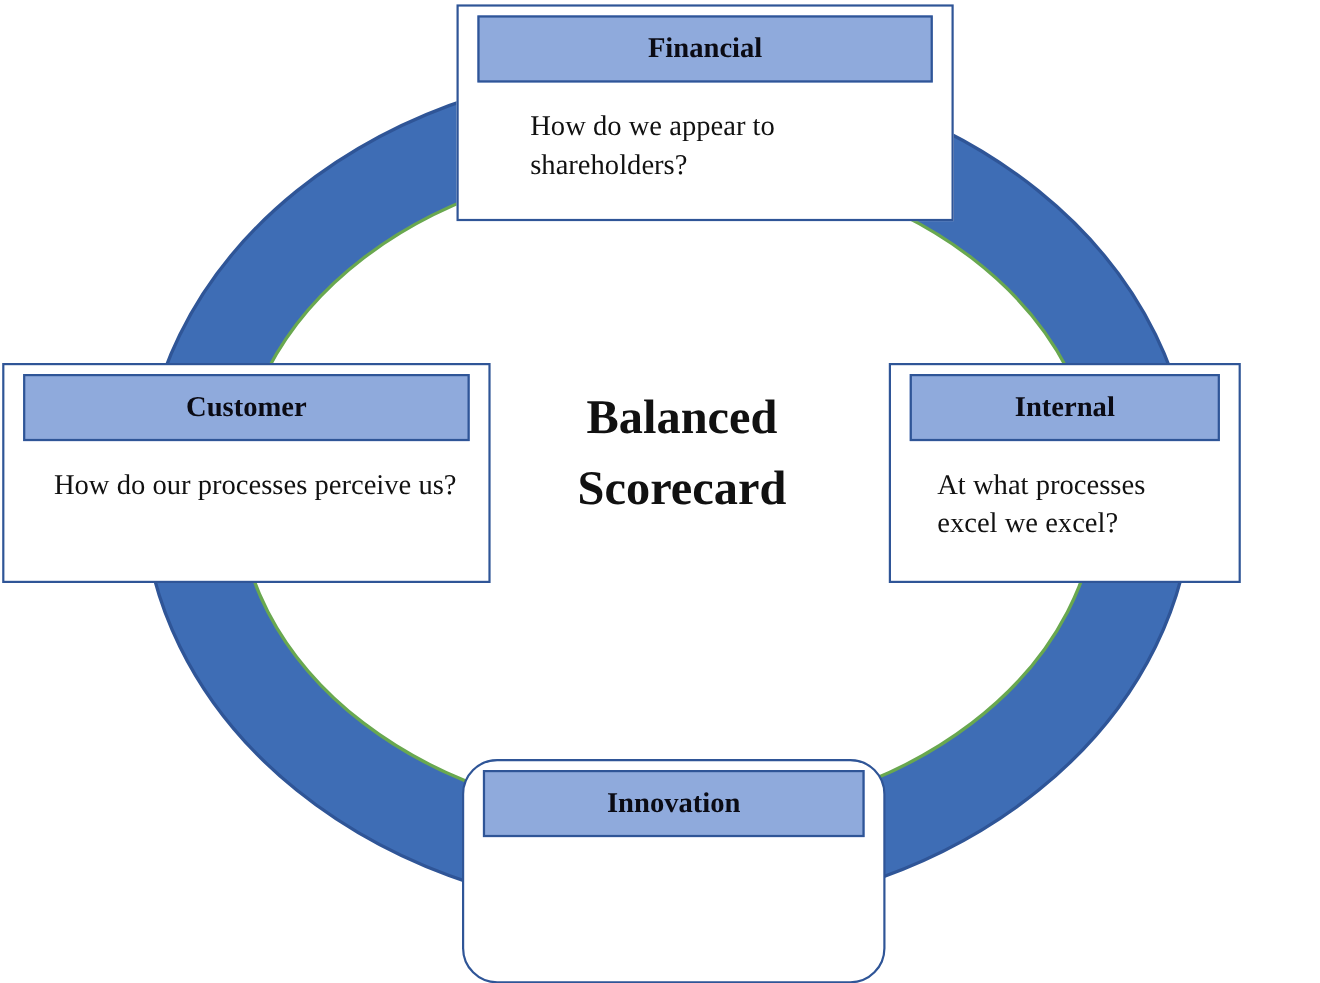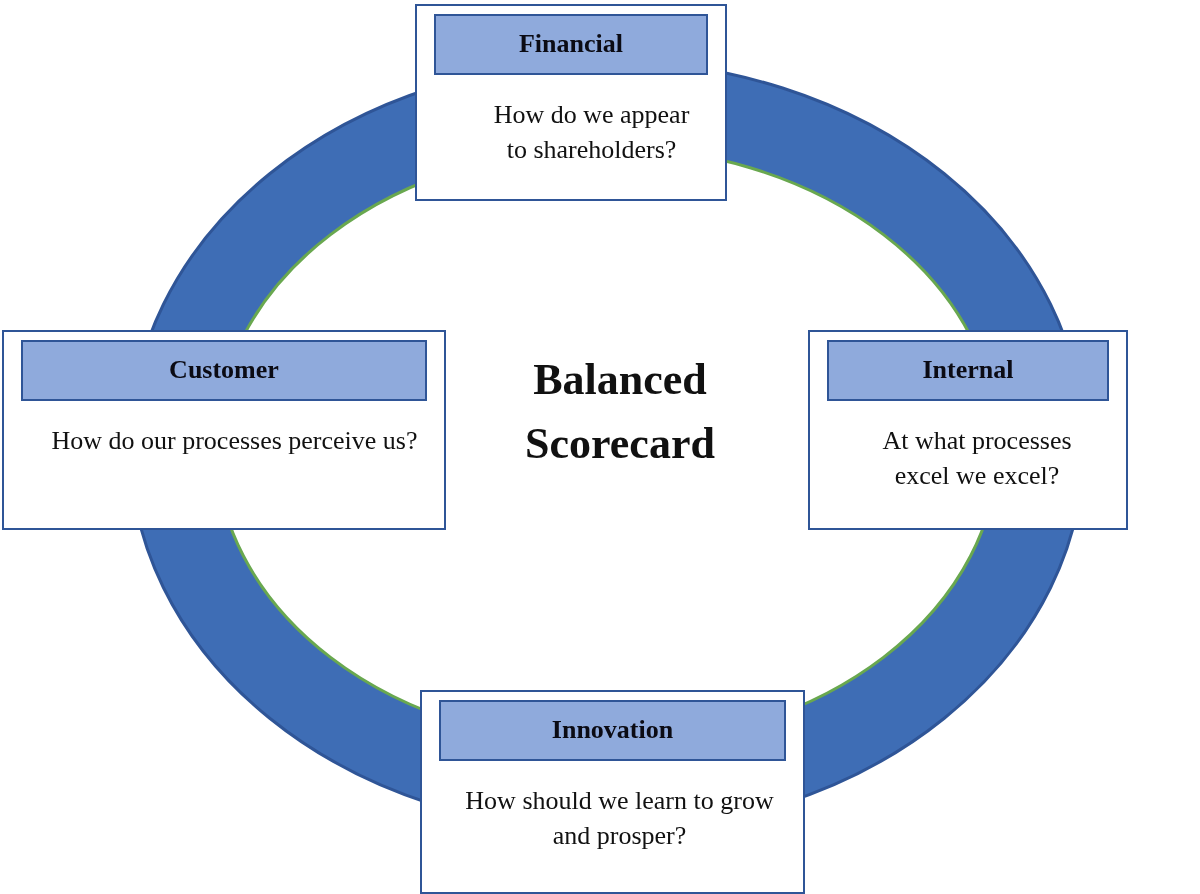--- a/index.html
+++ b/index.html
@@ -48,26 +48,26 @@
     font-weight: bold;
     font-size: 26px;
     color: #0b0b14;
     padding: 13px 0 14px 0;
   }
   .quad-body {
     padding: 22px 24px 0 45px;
     font-size: 26px;
     color: #111111;
     line-height: 1.35;
-    text-align: center;
+    text-align: left;
   }
-  .box-financial  { left: 415px; top: 4px;   width: 312px; height: 197px; }
+  .box-financial  { left: 415px; top: 4px;   width: 452px; height: 197px; }
   .box-customer   { left: 2px;   top: 330px; width: 444px; height: 200px; }
   .box-internal   { left: 808px; top: 330px; width: 320px; height: 200px; }
-  .box-innovation { left: 420px; top: 690px; width: 385px; height: 204px; }
+  .box-innovation { left: 420px; top: 690px; width: 385px; height: 204px; border-radius: 32px; }
   .box-financial  .quad-body { padding-left: 65px; }
   .box-internal   .quad-body { padding-left: 42px; }
   .box-innovation .quad-body { padding-left: 38px; }
 </style>
 </head>
 <body>
 
 <div class="canvas">
 
   <svg class="ring-svg" width="1200" height="894" viewBox="0 0 1200 894">
@@ -87,16 +87,15 @@
     <div class="quad-body">How do our processes perceive us?</div>
   </div>
 
   <div class="quad-box box-internal">
     <div class="quad-header">Internal</div>
     <div class="quad-body">At what processes excel we excel?</div>
   </div>
 
   <div class="quad-box box-innovation">
     <div class="quad-header">Innovation</div>
-    <div class="quad-body">How should we learn to grow and prosper?</div>
   </div>
 
 </div>
 
 </body></html>

